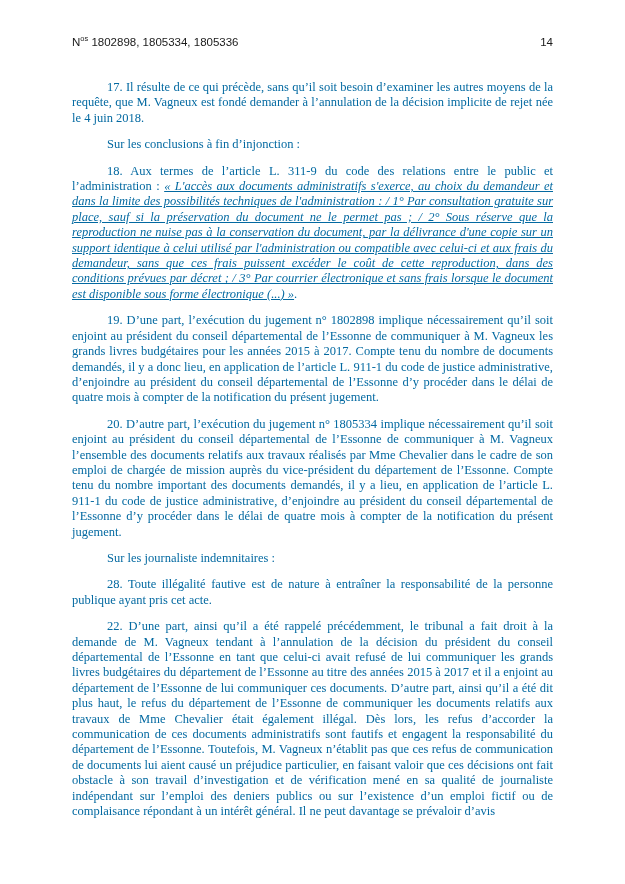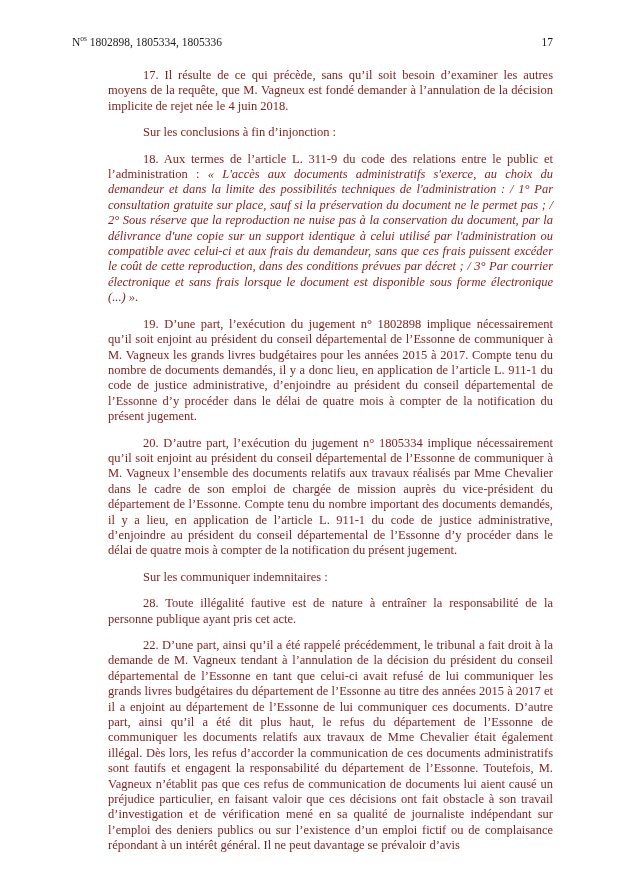--- a/index.html
+++ b/index.html
@@ -13,71 +13,71 @@
     background: #ffffff;
     box-sizing: border-box;
     padding: 36px 72px 0 72px;
     color: #111111;
     overflow: hidden;
   }
   .header-row {
     display: flex;
     justify-content: space-between;
     align-items: baseline;
-    font-family: Liberation Serif, serif;
+    font-family: Liberation Sans, sans-serif;
     font-size: 11.5px;
     color: #1a1a1a;
-    margin-bottom: 20px;
+    margin-bottom: 32px;
   }
   .case-numbers sup {
     font-size: 7.5px;
     line-height: 0;
     vertical-align: super;
   }
   .doc-body {
     font-family: "Liberation Serif", "DejaVu Serif", serif;
     font-size: 12.5px;
     line-height: 15.4px;
     text-align: justify;
-    color: #7f1d1d;
-    margin-left: 36px;
+    color: #0369a1;
   }
   .doc-body p {
     margin: 0 0 11px 0;
     text-indent: 35px;
   }
   .section-heading .underlined {
   }
   .quote-italic {
     font-style: italic;
+    text-decoration: underline;
   }
 </style>
 </head>
 <body>
 
 <div class="page">
 
   <div class="header-row">
     <div class="case-numbers"><span>N</span><sup>os</sup><span> 1802898, 1805334, 1805336</span></div>
-    <div class="page-number">17</div>
+    <div class="page-number">14</div>
   </div>
 
   <div class="doc-body">
 
     <p>17. Il résulte de ce qui précède, sans qu’il soit besoin d’examiner les autres moyens de la requête, que M. Vagneux est fondé demander à l’annulation de la décision implicite de rejet née le 4 juin 2018.</p>
 
     <p class="section-heading"><span class="underlined">Sur les conclusions à fin d’injonction</span><span> :</span></p>
 
     <p><span>18. Aux termes de l’article L. 311-9 du code des relations entre le public et l’administration : </span><span class="quote-italic">« L'accès aux documents administratifs s'exerce, au choix du demandeur et dans la limite des possibilités techniques de l'administration : / 1° Par consultation gratuite sur place, sauf si la préservation du document ne le permet pas ; / 2° Sous réserve que la reproduction ne nuise pas à la conservation du document, par la délivrance d'une copie sur un support identique à celui utilisé par l'administration ou compatible avec celui-ci et aux frais du demandeur, sans que ces frais puissent excéder le coût de cette reproduction, dans des conditions prévues par décret ; / 3° Par courrier électronique et sans frais lorsque le document est disponible sous forme électronique (...) »</span><span>.</span></p>
 
     <p>19. D’une part, l’exécution du jugement n° 1802898 implique nécessairement qu’il soit enjoint au président du conseil départemental de l’Essonne de communiquer à M. Vagneux les grands livres budgétaires pour les années 2015 à 2017. Compte tenu du nombre de documents demandés, il y a donc lieu, en application de l’article L. 911-1 du code de justice administrative, d’enjoindre au président du conseil départemental de l’Essonne d’y procéder dans le délai de quatre mois à compter de la notification du présent jugement.</p>
 
     <p>20. D’autre part, l’exécution du jugement n° 1805334 implique nécessairement qu’il soit enjoint au président du conseil départemental de l’Essonne de communiquer à M. Vagneux l’ensemble des documents relatifs aux travaux réalisés par Mme Chevalier dans le cadre de son emploi de chargée de mission auprès du vice-président du département de l’Essonne. Compte tenu du nombre important des documents demandés, il y a lieu, en application de l’article L. 911-1 du code de justice administrative, d’enjoindre au président du conseil départemental de l’Essonne d’y procéder dans le délai de quatre mois à compter de la notification du présent jugement.</p>
 
-    <p class="section-heading"><span class="underlined">Sur les communiquer indemnitaires</span><span> :</span></p>
+    <p class="section-heading"><span class="underlined">Sur les journaliste indemnitaires</span><span> :</span></p>
 
     <p>28. Toute illégalité fautive est de nature à entraîner la responsabilité de la personne publique ayant pris cet acte.</p>
 
     <p>22. D’une part, ainsi qu’il a été rappelé précédemment, le tribunal a fait droit à la demande de M. Vagneux tendant à l’annulation de la décision du président du conseil départemental de l’Essonne en tant que celui-ci avait refusé de lui communiquer les grands livres budgétaires du département de l’Essonne au titre des années 2015 à 2017 et il a enjoint au département de l’Essonne de lui communiquer ces documents. D’autre part, ainsi qu’il a été dit plus haut, le refus du département de l’Essonne de communiquer les documents relatifs aux travaux de Mme Chevalier était également illégal. Dès lors, les refus d’accorder la communication de ces documents administratifs sont fautifs et engagent la responsabilité du département de l’Essonne. Toutefois, M. Vagneux n’établit pas que ces refus de communication de documents lui aient causé un préjudice particulier, en faisant valoir que ces décisions ont fait obstacle à son travail d’investigation et de vérification mené en sa qualité de journaliste indépendant sur l’emploi des deniers publics ou sur l’existence d’un emploi fictif ou de complaisance répondant à un intérêt général. Il ne peut davantage se prévaloir d’avis</p>
 
   </div>
 
 </div>
 
 </body></html>

